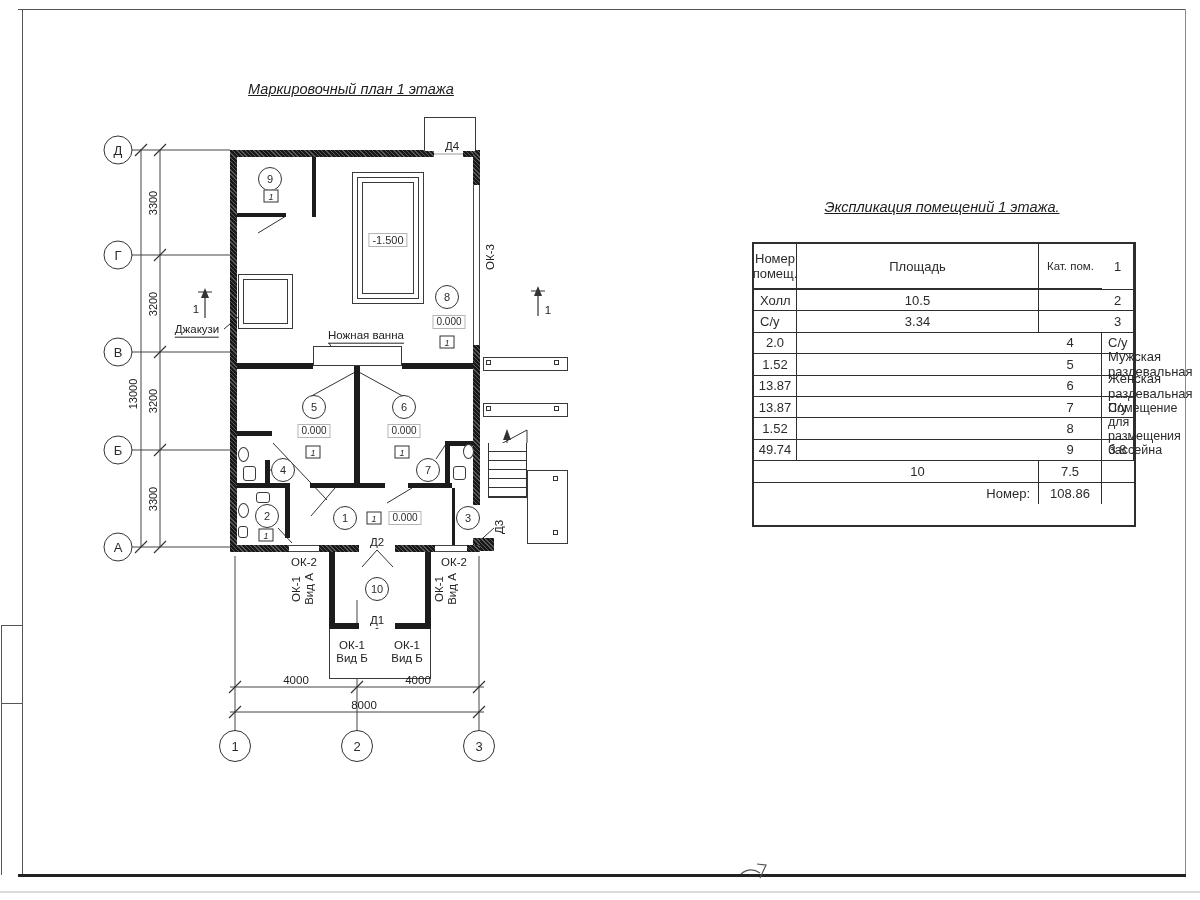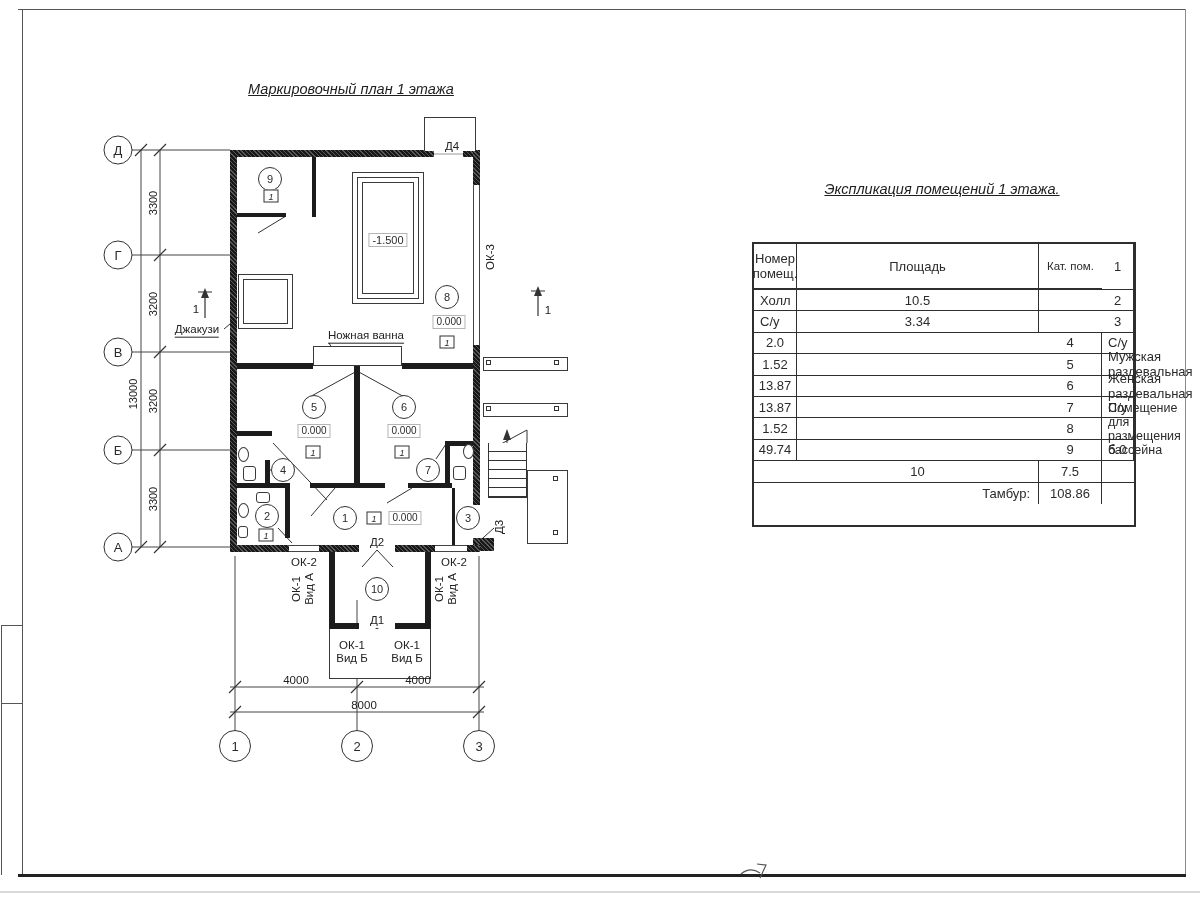--- a/index.html
+++ b/index.html
@@ -58,21 +58,21 @@
 <div class="frame" style="left:18px;top:9px;width:1168px;height:1px;"></div>
 <div class="frame" style="left:22px;top:9px;width:1px;height:866px;"></div>
 <div class="frame" style="left:1185px;top:9px;width:1px;height:866px;background:#8a8a8a;"></div>
 <div class="abs" style="left:18px;top:874px;width:1168px;height:3px;background:#222;"></div>
 <div class="frame" style="left:1px;top:625px;width:1px;height:250px;"></div>
 <div class="frame" style="left:1px;top:625px;width:21px;height:1px;"></div>
 <div class="frame" style="left:1px;top:703px;width:21px;height:1px;"></div>
 <div class="abs" style="left:0;top:891px;width:1200px;height:2px;background:#d9d9d9;"></div>
 
 <div class="title" style="left:351px;top:89px;">Маркировочный план 1 этажа</div>
-<div class="title" style="left:942px;top:189px;font-style:italic;">Экспликация помещений 1 этажа.</div>
+<div class="title" style="left:942px;top:207px;font-style:italic;">Экспликация помещений 1 этажа.</div>
 
 <svg class="abs" style="left:0;top:0;" width="1200" height="900" viewBox="0 0 1200 900">
   <g stroke="#444" stroke-width="1" fill="none">
 
     <path d="M131,150 H230 M131,255 H230 M131,352 H230 M131,450 H230 M131,547 H230"></path>
 
     <path d="M141,150 V547 M160,150 V547"></path>
 
     <path d="M235,556 V731 M357,600 V731 M479,556 V731"></path>
 
@@ -294,23 +294,23 @@
   <div class="tc namecell">С/у</div>
   <div class="tc">1.52</div>
   <div class="tc last"></div>
 
   <div class="tc">8</div>
   <div class="tc namecell" style="font-size:12.5px;">Помещение для размещения бассейна</div>
   <div class="tc">49.74</div>
   <div class="tc last"></div>
 
   <div class="tc">9</div>
-  <div class="tc">5.0</div>
+  <div class="tc">3.8</div>
   <div class="tc last"></div>
 
   <div class="tc">10</div>
   <div class="tc">7.5</div>
   <div class="tc last"></div>
 
-  <div class="tc total" style="border-bottom:none;">Тамбур:</div>
+  <div class="tc total" style="border-bottom:none;">Номер:</div>
   <div class="tc" style="border-bottom:none;">108.86</div>
   <div class="tc last" style="border-bottom:none;"></div>
 </div>
 
 </body></html>

